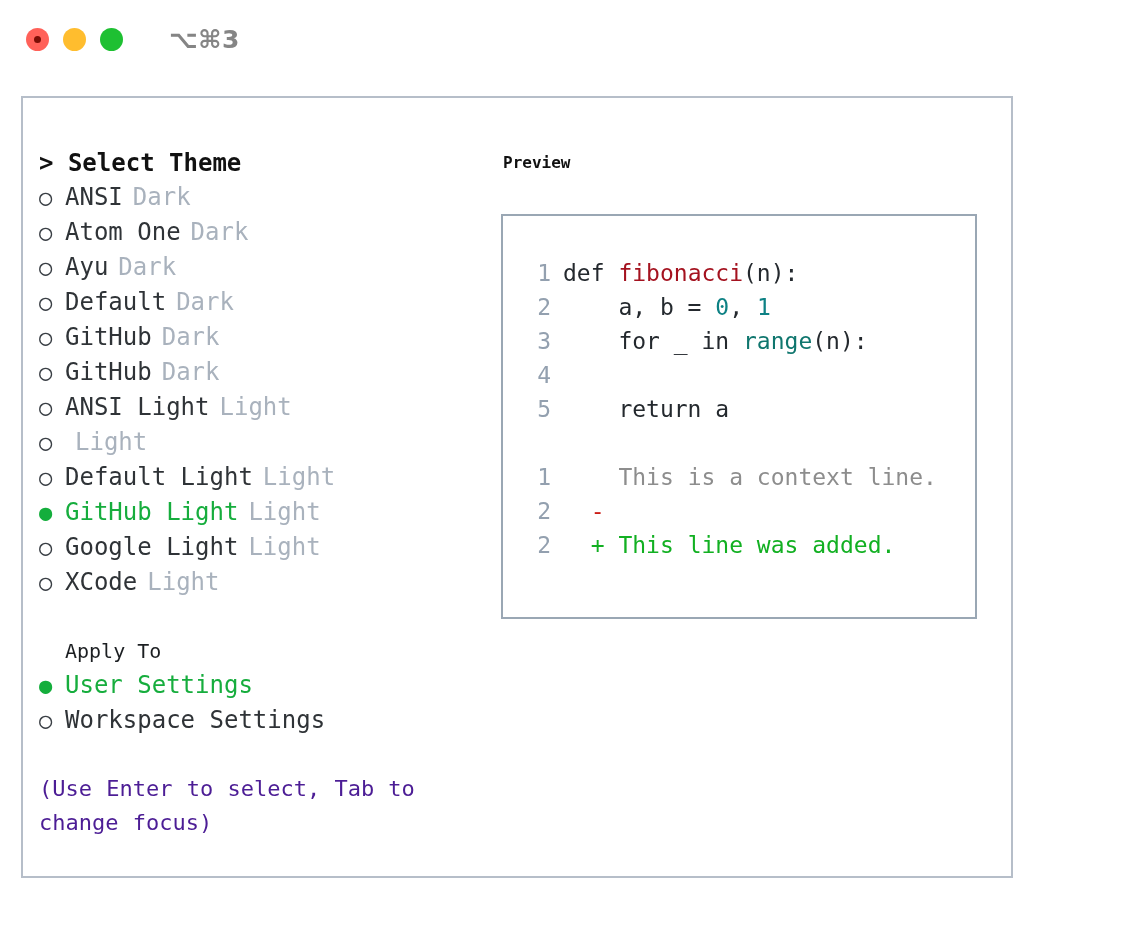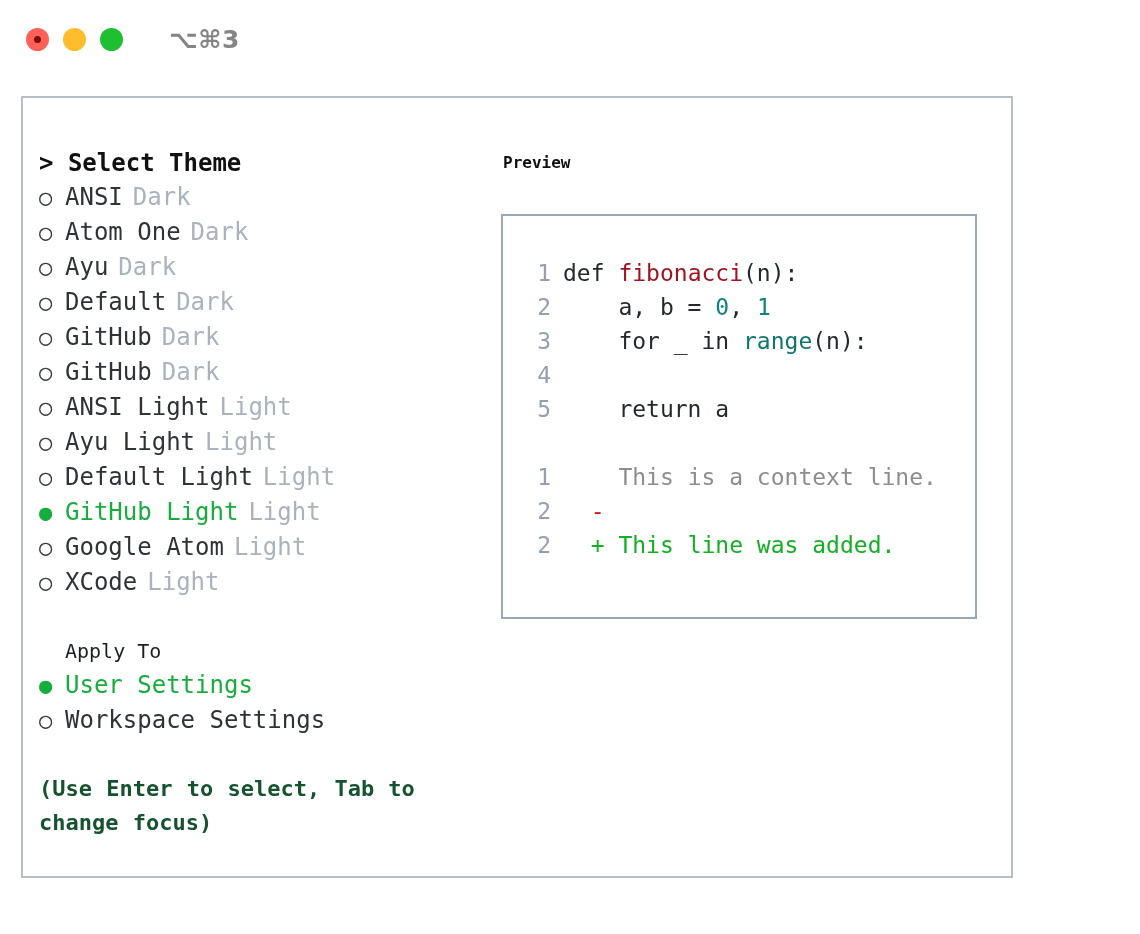--- a/index.html
+++ b/index.html
@@ -134,24 +134,23 @@
     line-height: 34px;
     color: #1c1f22;
     padding-left: 26px;
     white-space: pre;
   }
 
   .hint {
     margin-top: 34px;
     font-size: 22px;
     line-height: 34px;
-    color: #14532d;
+    color: #4c1d95;
     max-width: 404px;
     word-spacing: 1px;
-    font-weight: bold;
   }
 
   
   .preview-title {
     font-size: 16px;
     font-weight: bold;
     color: #111111;
     line-height: 34px;
     padding-left: 2px;
   }
@@ -217,24 +216,24 @@
           <div class="list-header">&gt; Select Theme</div>
 
           <div id="theme-list">
               <div class="opt-row"><span class="bullet">○</span><span class="opt-label">ANSI</span><span class="opt-tag">Dark</span></div>
               <div class="opt-row"><span class="bullet">○</span><span class="opt-label">Atom One</span><span class="opt-tag">Dark</span></div>
               <div class="opt-row"><span class="bullet">○</span><span class="opt-label">Ayu</span><span class="opt-tag">Dark</span></div>
               <div class="opt-row"><span class="bullet">○</span><span class="opt-label">Default</span><span class="opt-tag">Dark</span></div>
               <div class="opt-row"><span class="bullet">○</span><span class="opt-label">GitHub</span><span class="opt-tag">Dark</span></div>
               <div class="opt-row"><span class="bullet">○</span><span class="opt-label">GitHub</span><span class="opt-tag">Dark</span></div>
               <div class="opt-row"><span class="bullet">○</span><span class="opt-label">ANSI Light</span><span class="opt-tag">Light</span></div>
-              <div class="opt-row"><span class="bullet">○</span><span class="opt-label">Ayu Light</span><span class="opt-tag">Light</span></div>
+              <div class="opt-row"><span class="bullet">○</span><span class="opt-tag">Light</span></div>
               <div class="opt-row"><span class="bullet">○</span><span class="opt-label">Default Light</span><span class="opt-tag">Light</span></div>
               <div class="opt-row sel"><span class="bullet sel">●</span><span class="opt-label">GitHub Light</span><span class="opt-tag">Light</span></div>
-              <div class="opt-row"><span class="bullet">○</span><span class="opt-label">Google Atom</span><span class="opt-tag">Light</span></div>
+              <div class="opt-row"><span class="bullet">○</span><span class="opt-label">Google Light</span><span class="opt-tag">Light</span></div>
               <div class="opt-row"><span class="bullet">○</span><span class="opt-label">XCode</span><span class="opt-tag">Light</span></div>
             </div>
 
           <div class="group-gap"></div>
 
           <div class="group-title">Apply To</div>
 
           <div id="apply-list">
               <div class="opt-row sel"><span class="bullet sel">●</span><span class="opt-label">User Settings</span></div>
               <div class="opt-row"><span class="bullet">○</span><span class="opt-label">Workspace Settings</span></div>

